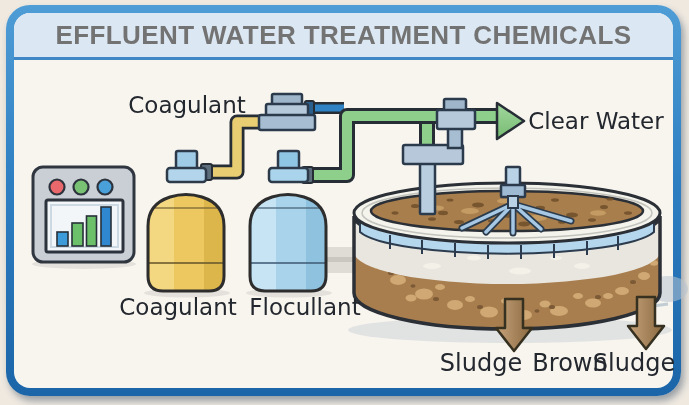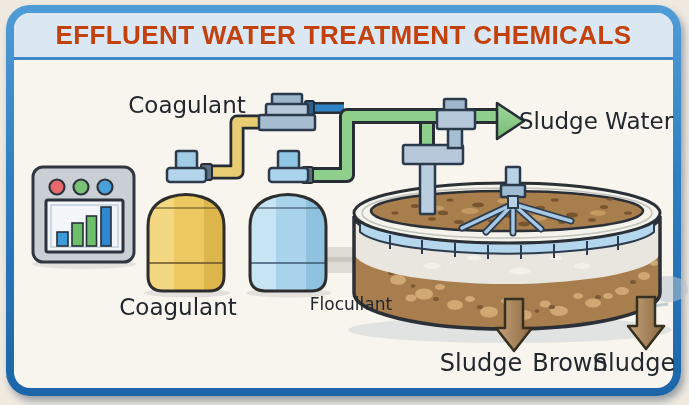--- a/index.html
+++ b/index.html
@@ -5,21 +5,21 @@
   html,body{margin:0;padding:0;}
   .page{position:relative;width:689px;height:405px;background:#efe9e0;overflow:hidden;
         font-family:"Liberation Sans",sans-serif;}
   .frame{position:absolute;left:6px;top:5px;width:675px;height:391px;border-radius:24px;
          background:linear-gradient(180deg,#4f9dd6 0%,#2e7fc2 45%,#1b65a8 100%);
          box-shadow:3px 5px 7px rgba(50,70,95,.45);}
   .frame-inner{position:absolute;left:8px;top:8px;right:8px;bottom:8px;border-radius:16px;
          background:#f8f5ef;overflow:hidden;}
   .header{position:absolute;left:0;right:0;top:0;height:44px;background:#dbe7f2;
          border-bottom:3px solid #3f88c5;display:flex;align-items:center;justify-content:center;}
-  .title{margin:0;font-size:26px;font-weight:700;letter-spacing:.4px;color:#c2410c;
+  .title{margin:0;font-size:26px;font-weight:700;letter-spacing:.4px;color:#737373;
          font-family:"Liberation Sans",sans-serif;}
   .stage{position:absolute;inset:0;border-radius:18px;}
   .stage svg{position:absolute;left:0;top:0;}
   .lbl{position:absolute;transform:translateX(-50%);white-space:nowrap;
        font-family:"DejaVu Sans",sans-serif;color:#23272e;}
   .lbl-2line{text-align:center;line-height:27px;}
 </style>
 </head>
 <body>
 
@@ -271,21 +271,21 @@
       </g>
 
       <g>
         <polygon points="505,299 523,299 523,328 532,328 514,351 496,328 505,328" fill="url(#gradBrown)" stroke="#35301f" stroke-width="2.5" stroke-linejoin="round"></polygon>
         <polygon points="637,297 655,297 655,326 664,326 646,349 628,326 637,326" fill="url(#gradBrown)" stroke="#35301f" stroke-width="2.5" stroke-linejoin="round"></polygon>
       </g>
     </svg>
 
     <div class="lbl" style="left:187px;top:92px;font-size:23px;">Coagulant</div>
     <div class="lbl" style="left:178px;top:294px;font-size:23px;">Coagulant</div>
-    <div class="lbl" style="left:305px;top:294px;font-size:17px;margin-left:46px;">Flocullant</div>
+    <div class="lbl" style="left:305px;top:294px;font-size:23px;">Flocullant</div>
     <div class="lbl lbl-2line" style="left:596px;top:108px;font-size:23px;">
-      <div>Sludge Water</div>
+      <div>Clear Water</div>
     </div>
     <div class="lbl" style="left:481px;top:349px;font-size:24px;">Sludge</div>
     <div class="lbl" style="left:561px;top:349px;font-size:24px;margin-left:9px;">Brown</div>
     <div class="lbl" style="left:634px;top:349px;font-size:24px;">Sludge</div>
   </div>
 </div>
 
 </body></html>

